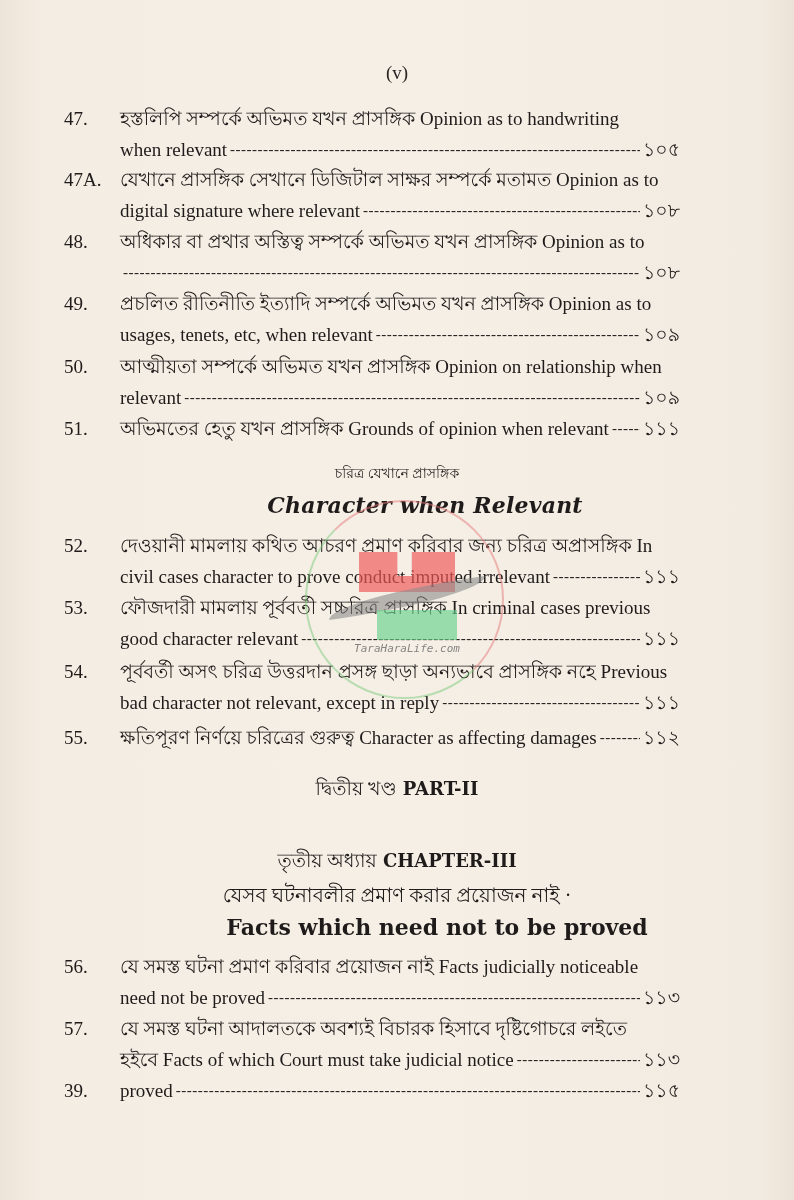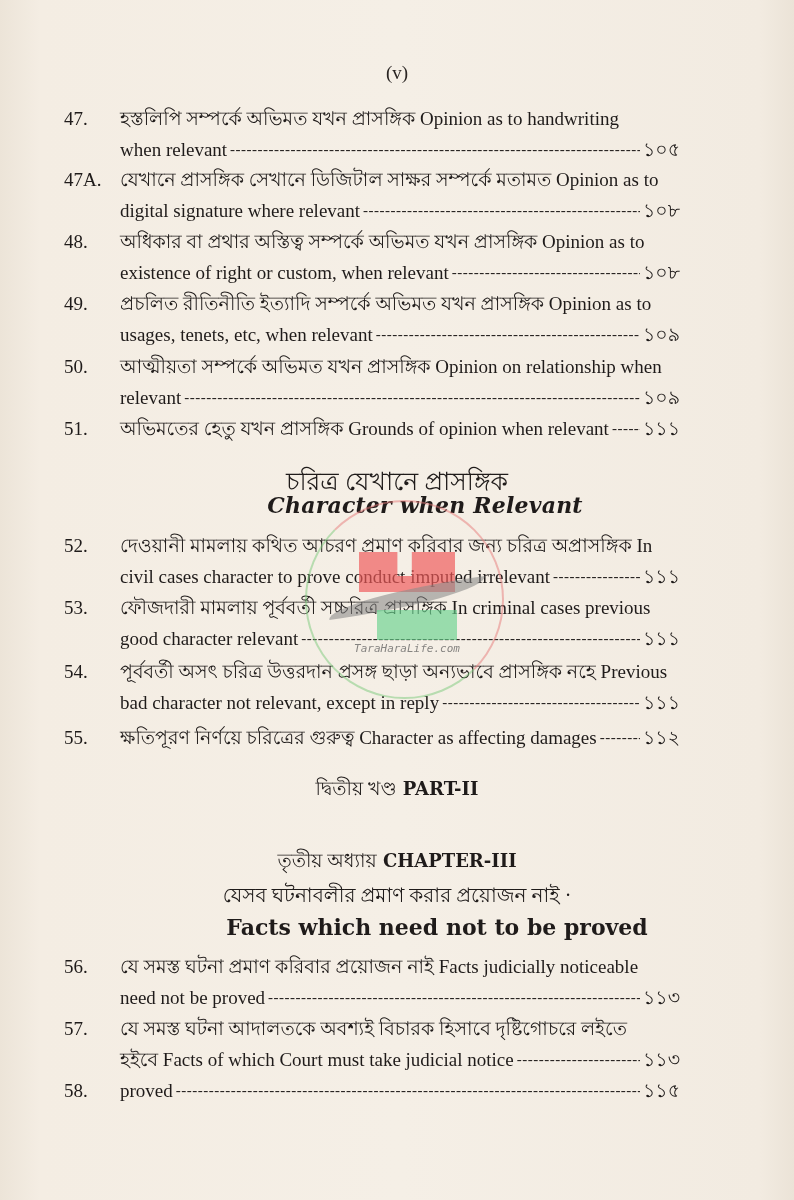--- a/index.html
+++ b/index.html
@@ -27,21 +27,21 @@
     .entry .line2 { display: flex; align-items: flex-end; }
     .entry .line2 .txt { white-space: nowrap; }
     .entry .line2 .dots {
       flex: 1; overflow: hidden; white-space: nowrap; margin: 0 3px;
       letter-spacing: 0.5px; font-size: 15px;
     }
     .entry .line2 .pg { white-space: nowrap; }
     .center {
       position: absolute; left: 0; width: 794px; text-align: center;
     }
-    .bn-heading { font-size: 25px; }
+    .bn-heading { font-size: 14px; }
     .en-heading-italic {
       font-family: "DejaVu Serif", serif; font-style: italic; font-weight: bold;
       font-size: 22px; letter-spacing: 0.2px; padding-left: 28px;
     }
     .part-heading { font-size: 18px; font-weight: bold; font-family: "DejaVu Serif", serif; }
     .part-heading .bn { font-weight: normal; font-family: "Liberation Serif", serif; font-size: 19px; }
     .facts-heading { font-family: "DejaVu Serif", serif; font-weight: bold; font-size: 22px; padding-left: 40px; }
     .watermark {
       position: absolute; left: 305px; top: 500px; width: 195px; height: 195px;
       border-radius: 50%; pointer-events: none;
@@ -101,21 +101,20 @@
         <span class="pg">১০৮</span>
       </div>
     </div>
   </div>
 
   <div class="entry" style="top:226px">
     <span class="num">48.</span>
     <div class="body">
       <div>অধিকার বা প্রথার অস্তিত্ব সম্পর্কে অভিমত যখন প্রাসঙ্গিক Opinion as to</div>
       <div class="line2">
-        <span class="txt">existence of right or custom, when relevant</span>
         <span class="dots">-------------------------------------------------------------------------------------------------------------------------------</span>
         <span class="pg">১০৮</span>
       </div>
     </div>
   </div>
 
   <div class="entry" style="top:288px">
     <span class="num">49.</span>
     <div class="body">
       <div>প্রচলিত রীতিনীতি ইত্যাদি সম্পর্কে অভিমত যখন প্রাসঙ্গিক Opinion as to</div>
@@ -229,21 +228,21 @@
       <div>যে সমস্ত ঘটনা আদালতকে অবশ্যই বিচারক হিসাবে দৃষ্টিগোচরে লইতে</div>
       <div class="line2">
         <span class="txt">হইবে Facts of which Court must take judicial notice</span>
         <span class="dots">-------------------------------------------------------------------------------------------------------------------------------</span>
         <span class="pg">১১৩</span>
       </div>
     </div>
   </div>
 
   <div class="entry" style="top:1075px">
-    <span class="num">58.</span>
+    <span class="num">39.</span>
     <div class="body">
       <div class="line2">
         <span class="txt">proved</span>
         <span class="dots">-------------------------------------------------------------------------------------------------------------------------------</span>
         <span class="pg">১১৫</span>
       </div>
     </div>
   </div>
 
   <div class="watermark">

